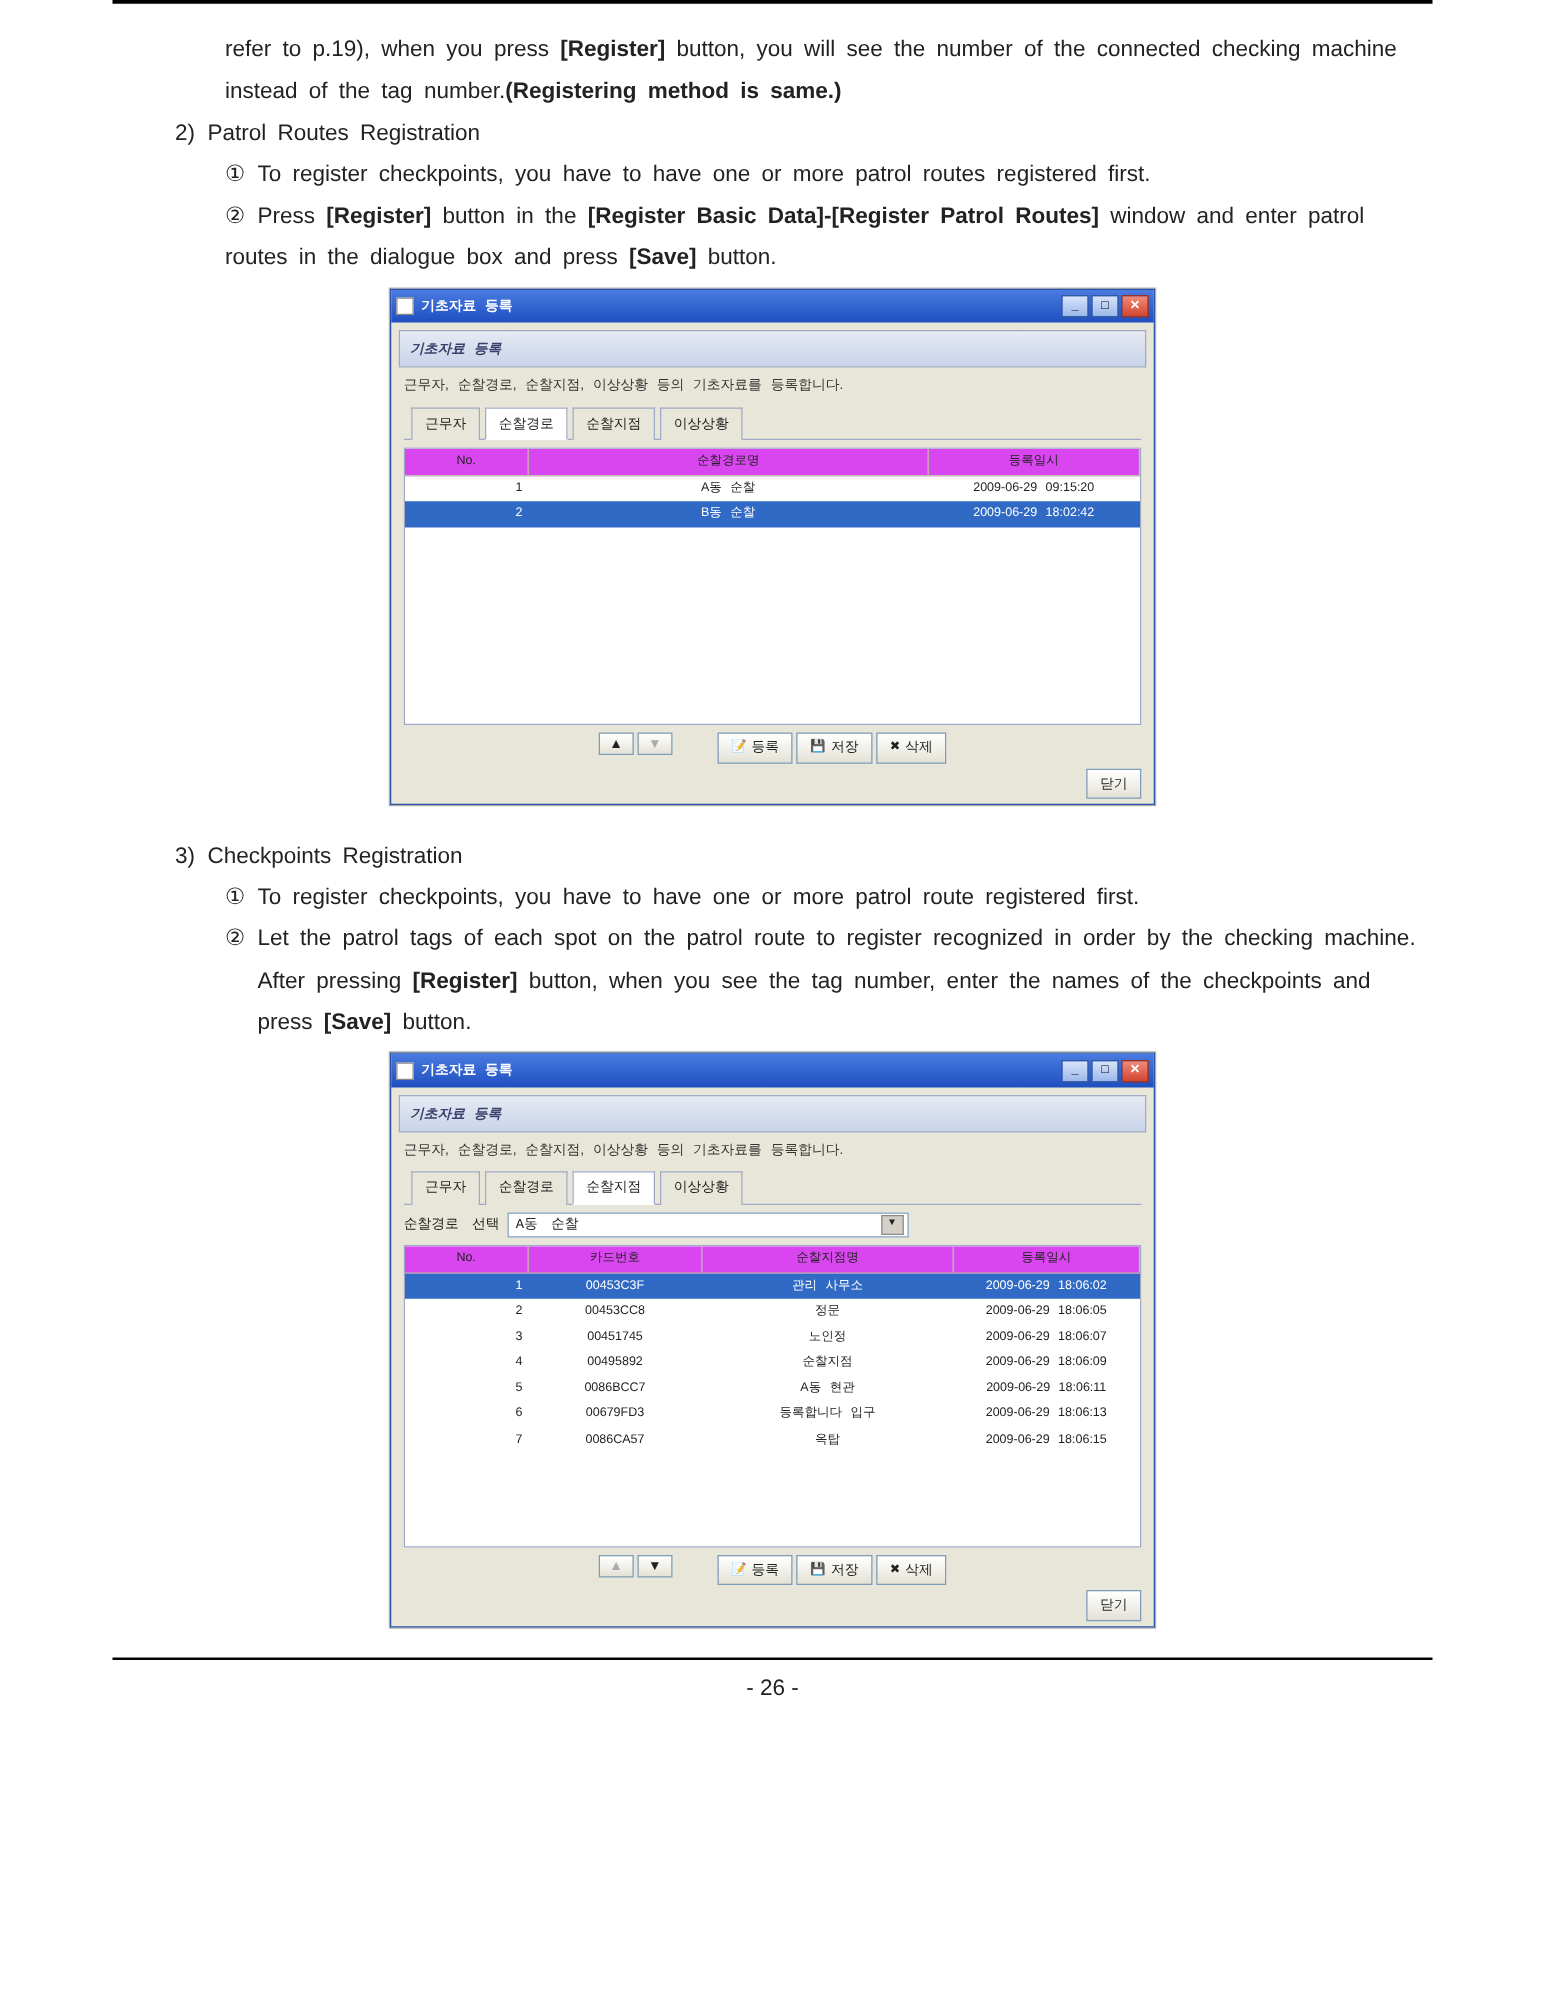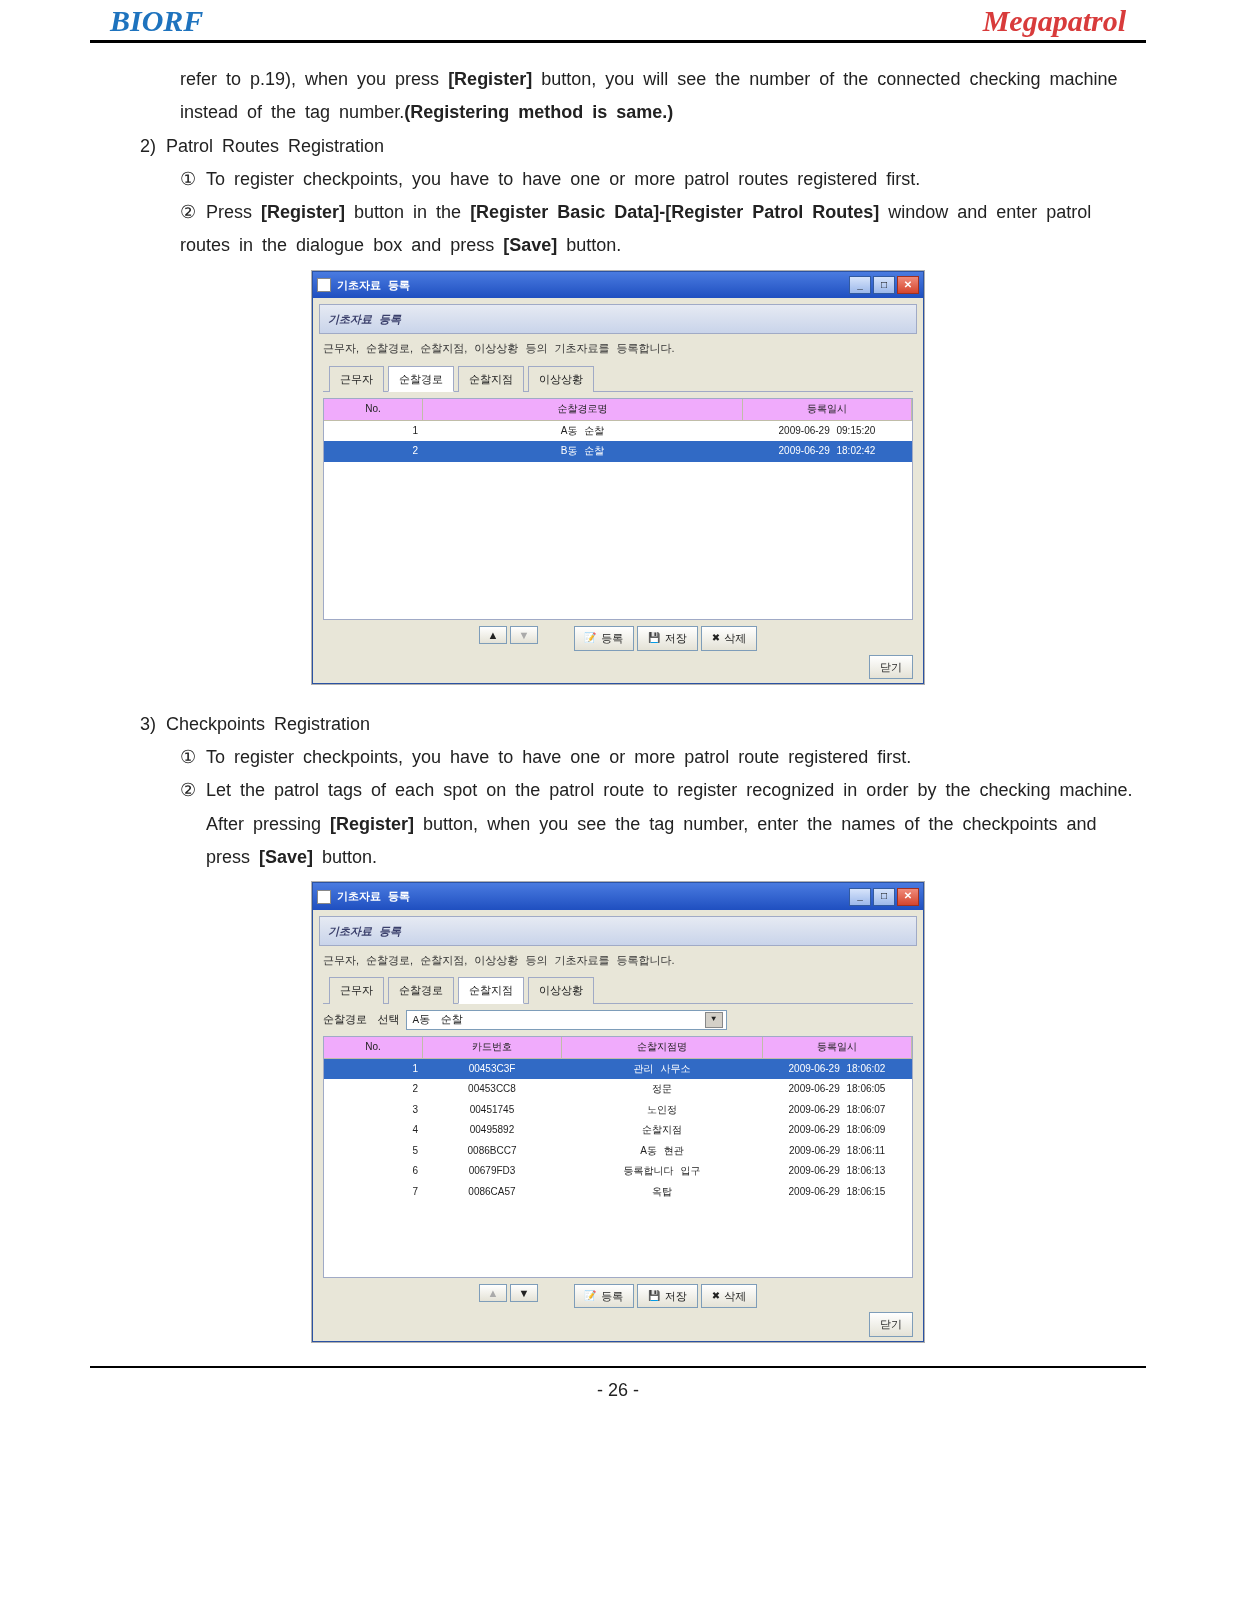--- a/index.html
+++ b/index.html
@@ -112,21 +112,21 @@
   .tablearea {
     margin: 6px 10px 6px 10px;
     background: #fff;
     border: 1px solid #a0aac6;
     height: 220px;
     overflow: hidden;
   }
   .tablearea.tall { height: 240px; }
   .thead {
     display: flex;
-    background: #f0abfc;
+    background: #d946ef;
     border-bottom: 1px solid #c0bda8;
     font-size: 10px;
   }
   .thead > div, .trow > div {
     padding: 1px 4px;
     border-right: 1px solid #c0bda8;
     overflow: hidden; white-space: nowrap;
     text-align: center;
   }
   .trow { display: flex; font-size: 10px; }
@@ -190,24 +190,20 @@
     text-align: center;
     font-size: 18px;
     margin-top: 10px;
     margin-bottom: 20px;
   }
 </style>
 </head>
 <body>
 
 <div class="page">
-  <div class="header-bar">
-    <span class="biorf">BIORF</span>
-    <span class="megapatrol">Megapatrol</span>
-  </div>
   <hr class="top-rule">
 
   <div class="content">
     <div class="indent1">
       <span>refer to p.19), when you press </span><b>[Register]</b><span> button, you will see the number of the connected checking machine instead of the tag number.</span><b>(Registering method is same.)</b>
     </div>
 
     <div class="indent0">
       <span class="section-num">2)</span><span>Patrol Routes Registration</span>
     </div>

